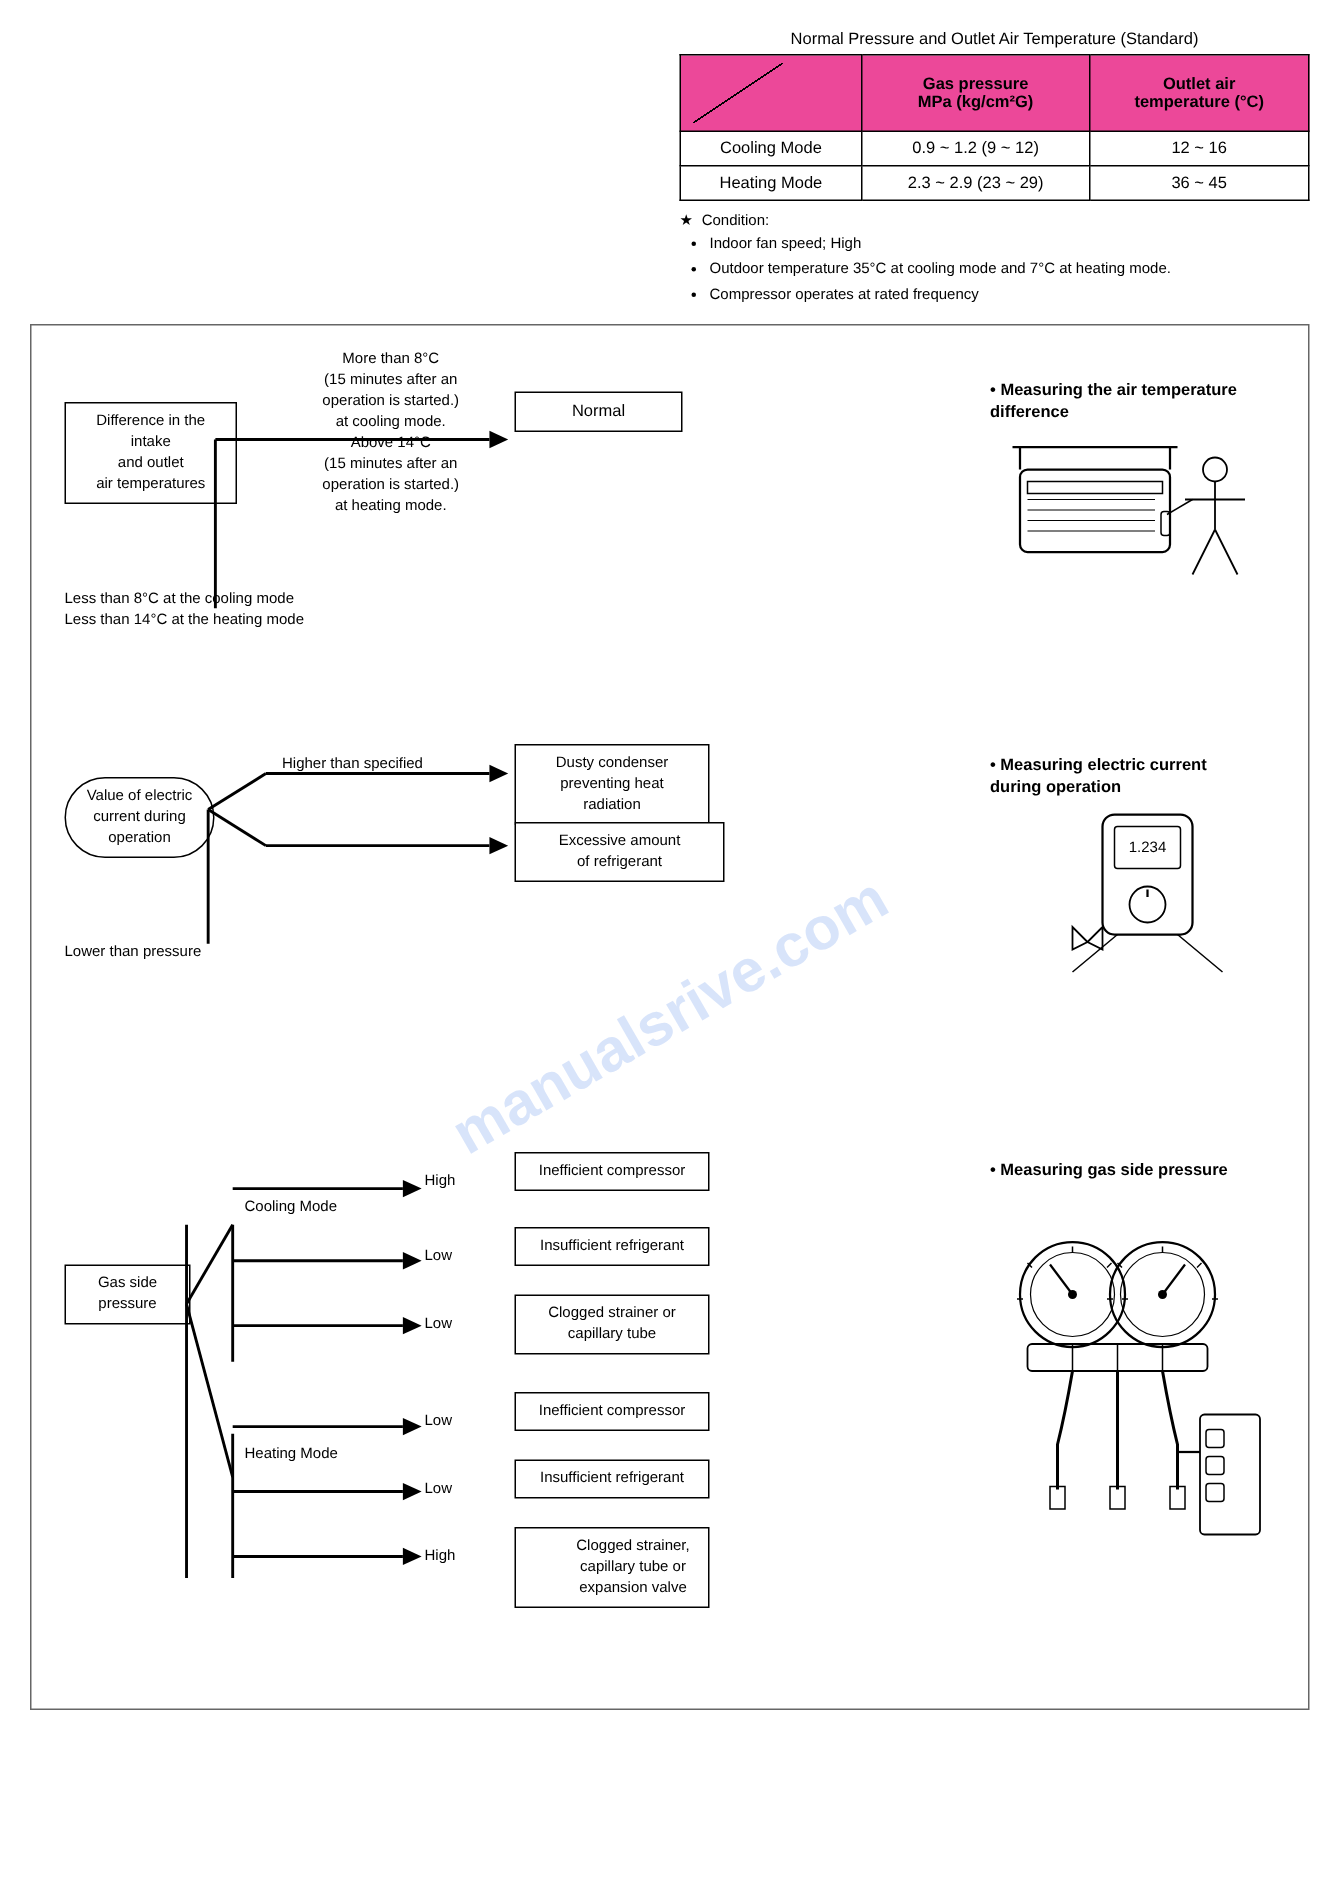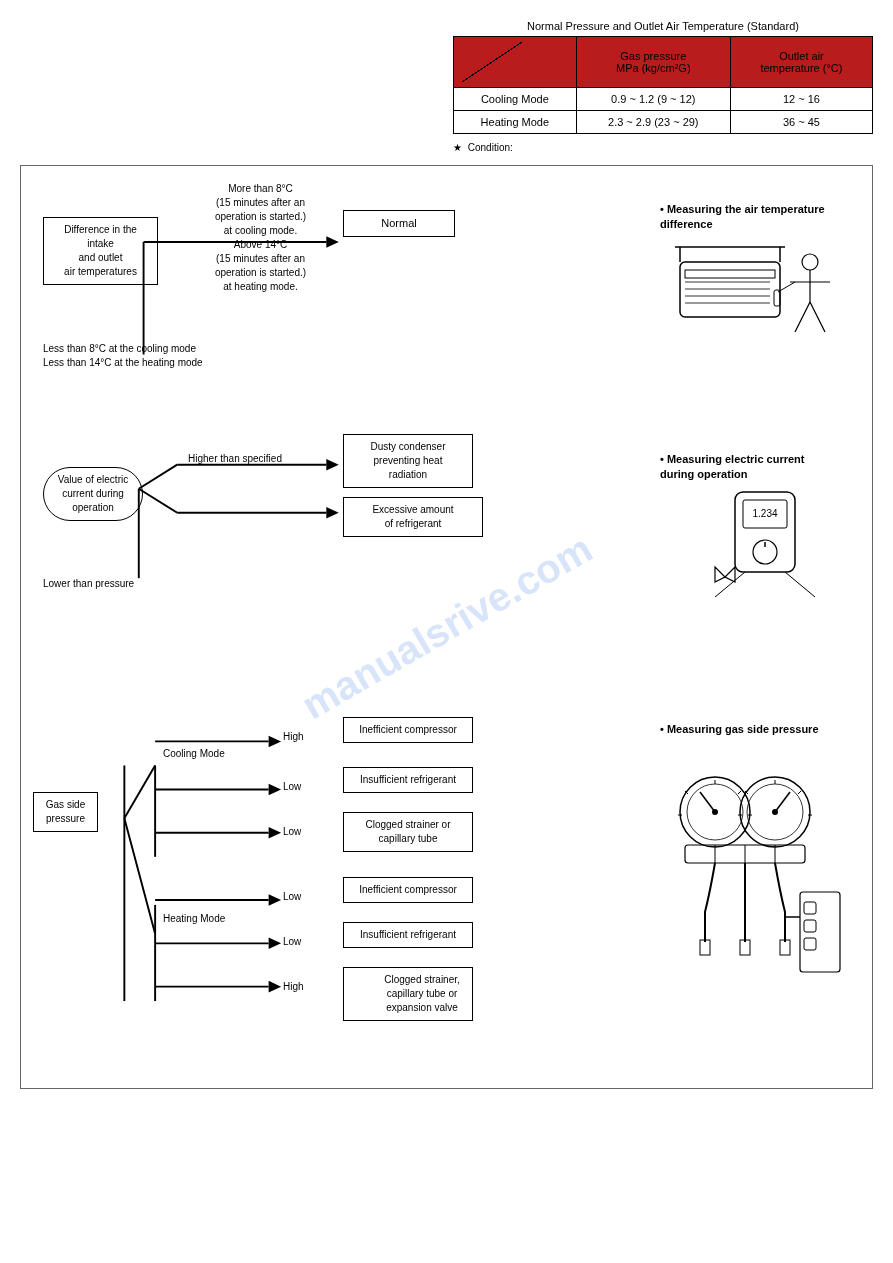--- a/index.html
+++ b/index.html
@@ -32,22 +32,22 @@
       width: 100%;
       font-size: 11px;
     }
     table.pressure-table th, table.pressure-table td {
       border: 1px solid #000;
       padding: 5px 8px;
       text-align: center;
       vertical-align: middle;
     }
     table.pressure-table th {
-      font-weight: normal;
-      background: #b91c1c;
+      font-weight: bold;
+      background: #ec4899;
     }
     .diagonal-cell {
       position: relative;
       width: 60px;
       height: 40px;
     }
     .diagonal-cell::before {
       content: '';
       position: absolute;
       top: 0; left: 0; right: 0; bottom: 0;
@@ -172,20 +172,25 @@
         <tr>
           <td>Heating Mode</td>
           <td>2.3 ~ 2.9 (23 ~ 29)</td>
           <td>36 ~ 45</td>
         </tr>
       </tbody>
     </table>
     <div class="condition-text">
       <span class="star">★</span>
       <span>Condition:</span>
+      <ul class="condition-bullets">
+        <li>Indoor fan speed; High</li>
+        <li>Outdoor temperature 35°C at cooling mode and 7°C at heating mode.</li>
+        <li>Compressor operates at rated frequency</li>
+      </ul>
     </div>
   </div>
 </div>
 
 <div class="main-diagram">
 
   <div class="watermark">manualsrive.com</div>
 
   <div class="diagram-section sec1">
 
@@ -244,21 +249,21 @@
   </div>
 
   <div class="diagram-section sec2" style="margin-top: 10px;">
 
     <div class="abs-box" style="left:10px; top:35px; width:100px;border-radius:27px;">
       Value of electric<br>current during<br>operation
     </div>
 
     <div class="abs-label" style="left:155px; top:20px;">Higher than specified</div>
 
-    <div class="abs-box" style="left:310px; top:2px; width:130px;">
+    <div class="abs-box" style="left:310px; top:13px; width:130px;">
       Dusty condenser<br>preventing heat<br>radiation
     </div>
     <div class="abs-box" style="left:310px; top:65px; width:140px;">
       Excessive amount<br>of refrigerant
     </div>
 
     <div class="abs-label" style="left:10px; top:145px;">Lower than pressure</div>
 
     <div class="right-bullet" style="top:20px; right:10px;">
       • Measuring electric current<br>during operation
@@ -290,21 +295,21 @@
       <path d="M40,95 L50,85 L50,100 L40,95 Z" fill="none" stroke="#000" stroke-width="1.2"></path>
       <path d="M40,95 L30,85 L30,100 Z" fill="none" stroke="#000" stroke-width="1.2"></path>
 
       <line x1="60" y1="90" x2="30" y2="115" stroke="#000" stroke-width="1"></line>
       <line x1="100" y1="90" x2="130" y2="115" stroke="#000" stroke-width="1"></line>
     </svg>
   </div>
 
   <div class="diagram-section sec3" style="margin-top: 10px;">
 
-    <div class="abs-box" style="left:0; top:130px; width:65px;">
+    <div class="abs-box" style="left:10px; top:130px; width:84px;">
       Gas side<br>pressure
     </div>
 
     <div class="abs-label" style="left:130px; top:85px;">Cooling Mode</div>
 
     <div class="abs-label" style="left:130px; top:250px;">Heating Mode</div>
 
     <div class="abs-label" style="left:250px; top:68px;">High</div>
     <div class="abs-label" style="left:250px; top:118px;">Low</div>
     <div class="abs-label" style="left:250px; top:163px;">Low</div>

